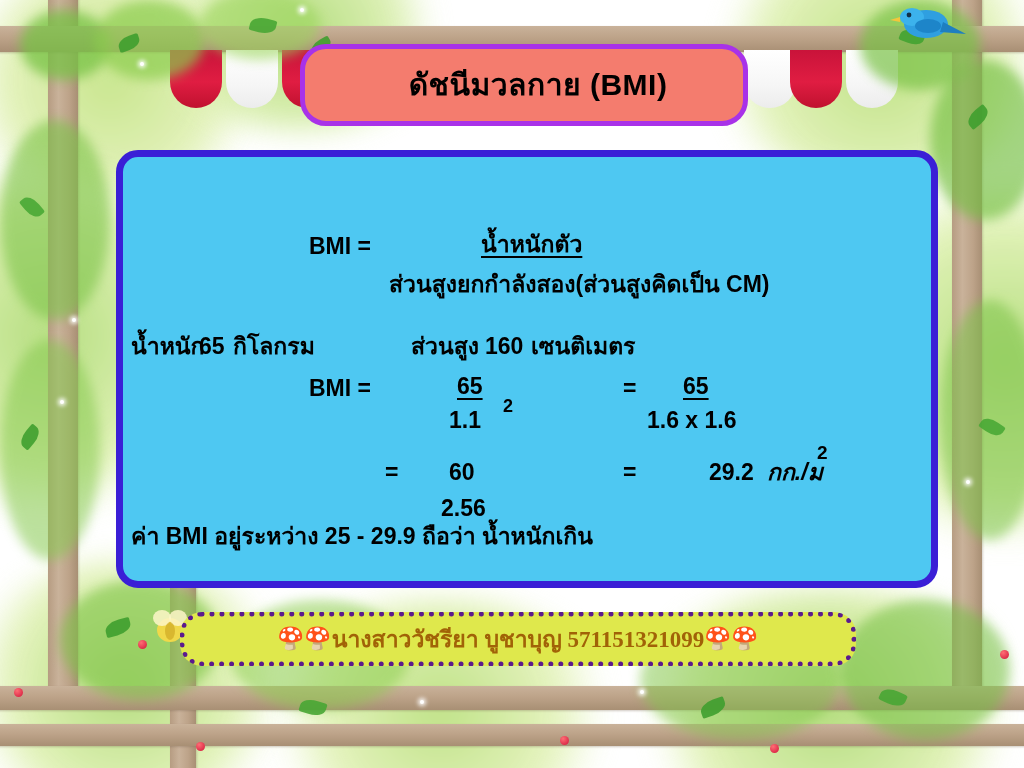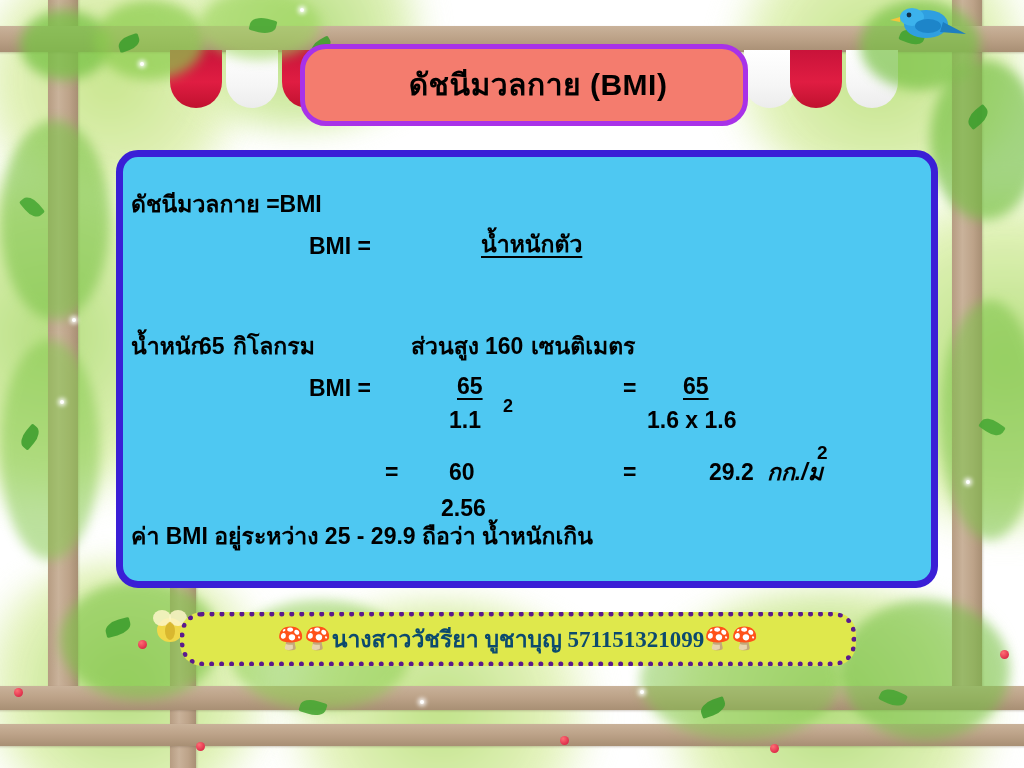--- a/index.html
+++ b/index.html
@@ -113,21 +113,21 @@
     left:180px; top:612px;
     width:676px; height:54px;
     background:#dfe84c;
     border:5px dotted #5b1a8e;
     border-radius:22px;
     display:flex; align-items:center; justify-content:center;
     z-index:40;
   }
   #footer-text {
     font-family:"Liberation Serif","DejaVu Serif",serif;
-    font-size:23px; font-weight:bold; color:#0c4a6e;
+    font-size:23px; font-weight:bold; color:#a16207;
     white-space:nowrap;
   }
   .mush { font-size:22px; line-height:1; }
 </style>
 </head>
 <body>
 
 <div id="frame">
 
   <div class="wash" style="left:-40px;top:-40px;width:300px;height:240px;background:radial-gradient(circle,#bfe27a 0%,#dff0b0 55%,rgba(255,255,255,0) 75%);"></div>
@@ -213,24 +213,24 @@
   </svg>
 
 </div>
 
 <div id="title-plaque">
   <span id="title-text">ดัชนีมวลกาย (BMI)</span>
 </div>
 
 <div id="panel">
 
-  <div class="ln big" style="left:8px;top:36px;">ดัชนีมวลกาย =BMI</div>
 
   <div class="ln big" style="left:186px;top:78px;">BMI  =</div>
   <div class="ln big uline" style="left:358px;top:76px;">น้ำหนักตัว</div>
+  <div class="ln big" style="left:266px;top:116px;">ส่วนสูงยกกำลังสอง(ส่วนสูงคิดเป็น CM)</div>
 
   <div class="ln big" style="left:8px;top:178px;">น้ำหนัก</div>
   <div class="ln big" style="left:76px;top:178px;">65</div>
   <div class="ln big" style="left:110px;top:178px;">กิโลกรม</div>
   <div class="ln big" style="left:288px;top:178px;">ส่วนสูง</div>
   <div class="ln big" style="left:362px;top:178px;">160</div>
   <div class="ln big" style="left:408px;top:178px;">เซนติเมตร</div>
 
   <div class="ln big" style="left:186px;top:220px;">BMI  =</div>
   <div class="ln big uline" style="left:334px;top:218px;">65</div>

